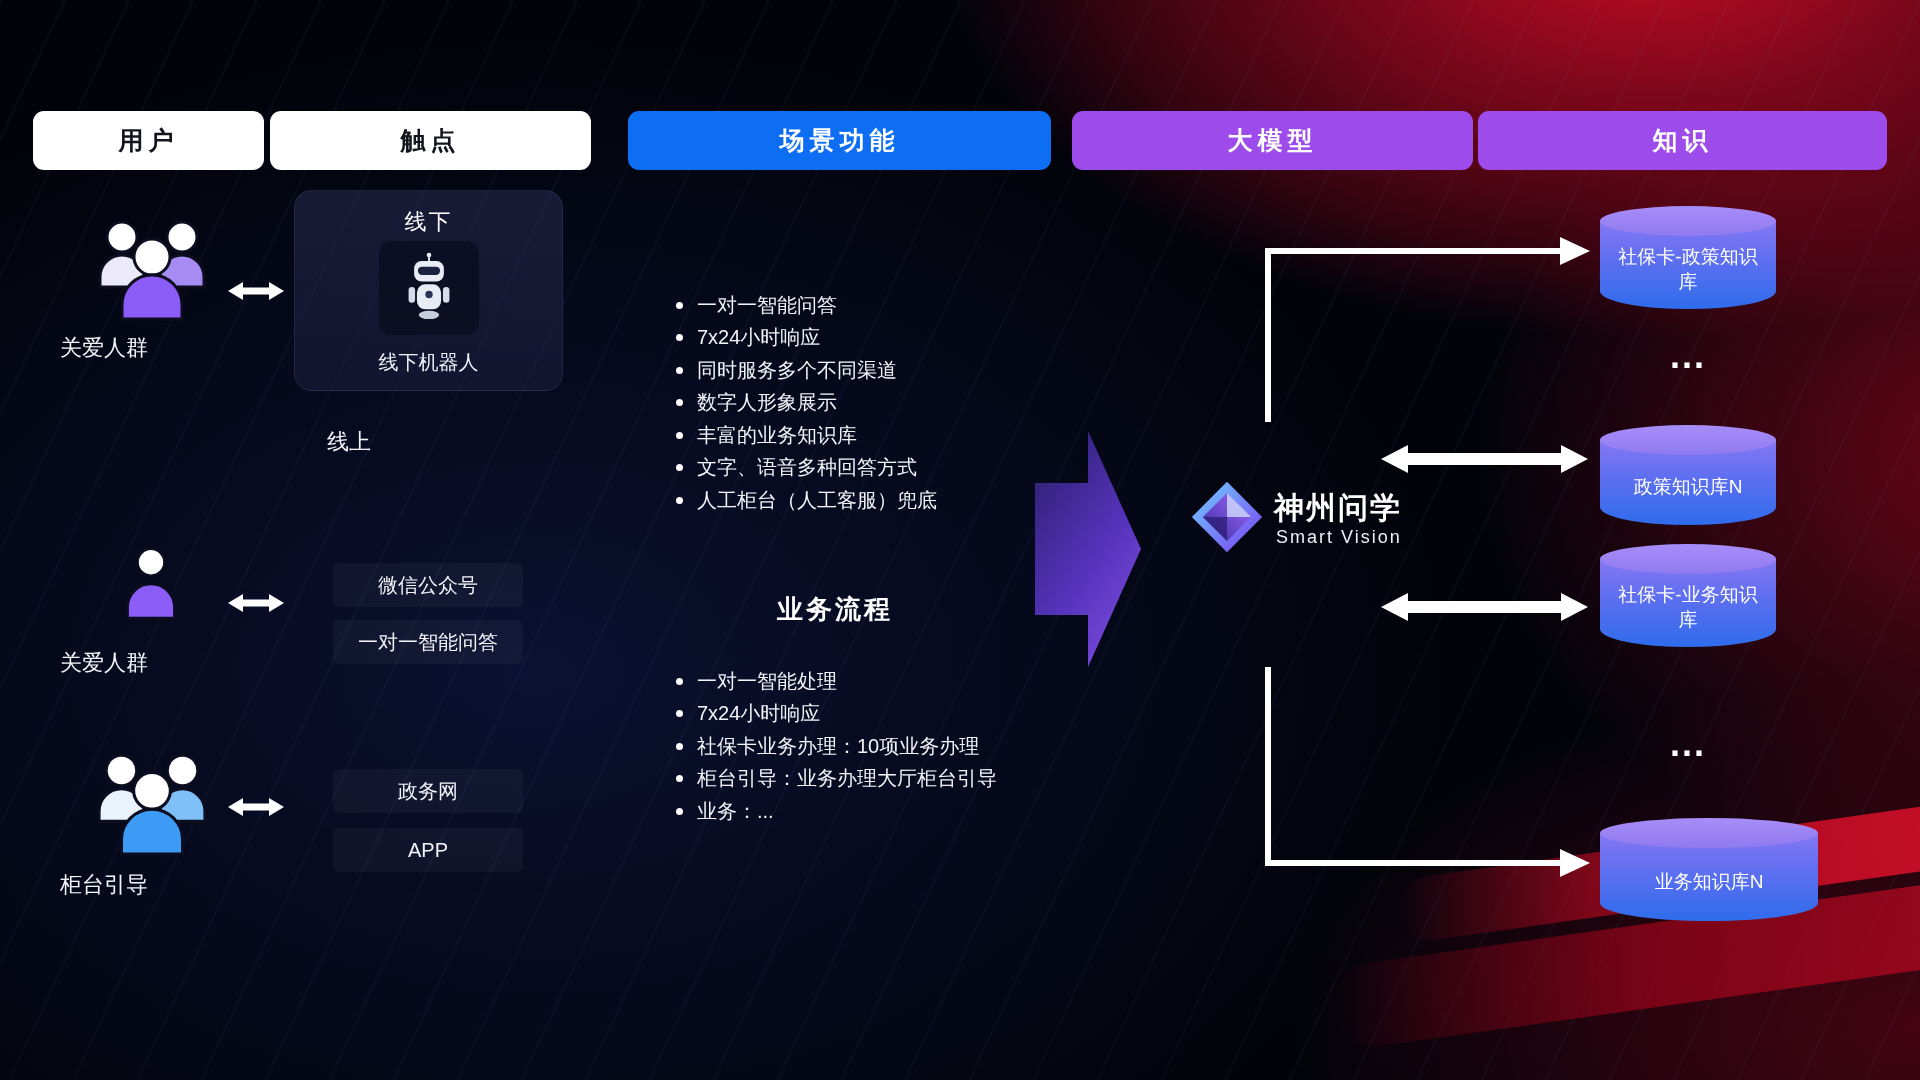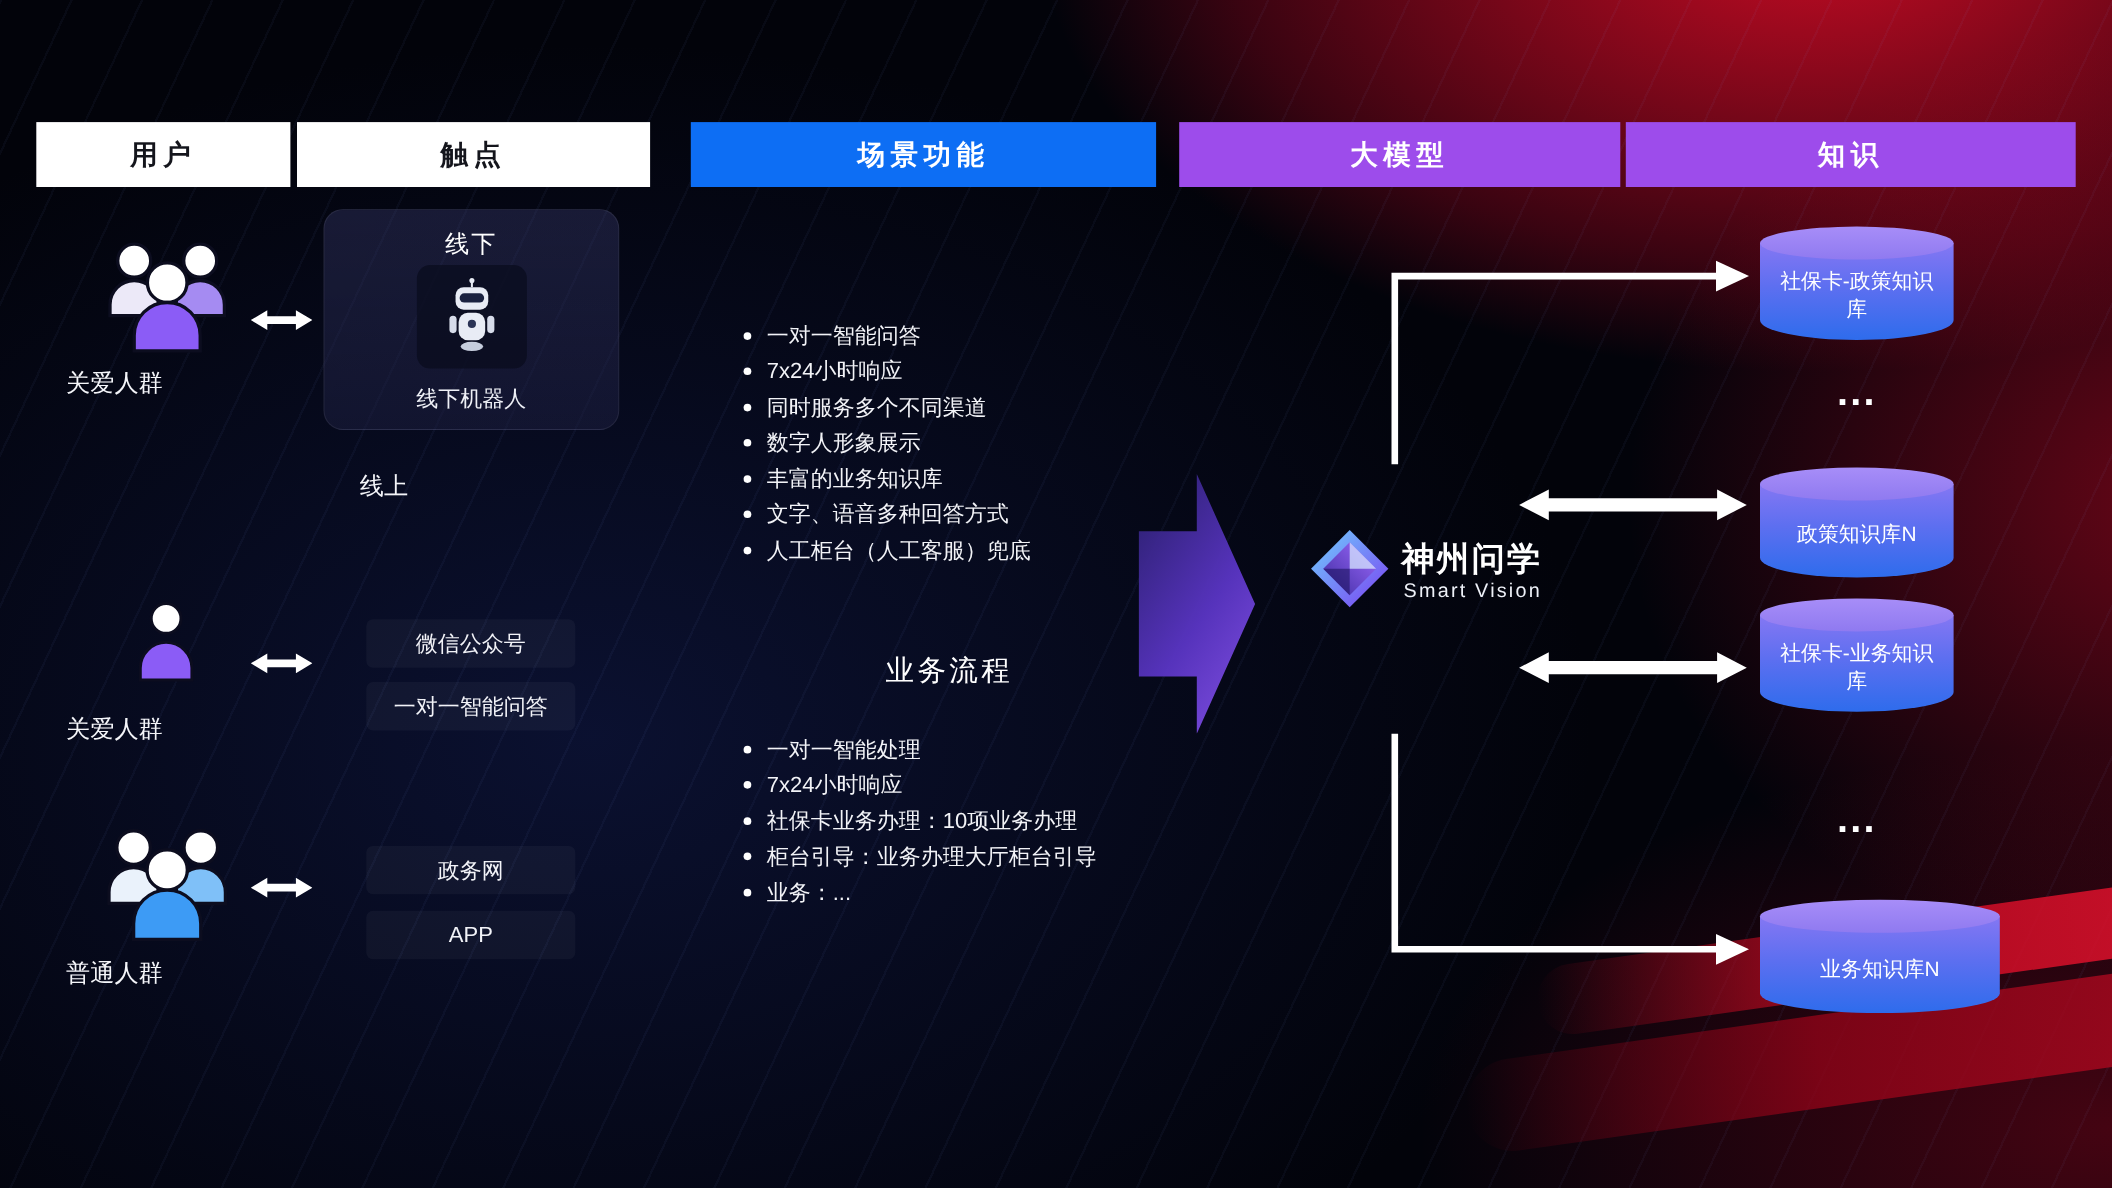--- a/index.html
+++ b/index.html
@@ -20,21 +20,21 @@
   .swoosh { position:absolute; pointer-events:none; }
   .swoosh-1 { left:1395px; top:836px; width:640px; height:64px; border-radius:60px 0 0 60px;
               background:linear-gradient(90deg, rgba(180,10,30,0), #c60a22 45%, #e81430);
               transform:rotate(-8deg); opacity:.85; }
   .swoosh-2 { left:1330px; top:918px; width:720px; height:84px; border-radius:70px 0 0 70px;
               background:linear-gradient(90deg, rgba(120,4,20,0), #8f0418 45%, #b80a22);
               transform:rotate(-8deg); opacity:.8; }
 
   
   .hdr { position:absolute; top:111px; height:59px; display:flex; align-items:center; justify-content:center;
-         font-size:25px; font-weight:bold; letter-spacing:5px; }
+         font-size:25px; font-weight:bold; letter-spacing:5px;border-radius:11px; }
   .hdr-white  { background:#ffffff; color:#14151c; }
   .hdr-blue   { background:var(--header-blue,#0d6ef4); color:#fff; }
   .hdr-purple { background:var(--header-purple,#9d4ceb); color:#fff; }
 
   
   .lbl { position:absolute; color:#f4f5f9; font-size:22px; }
   .sec-title { position:absolute; color:#fff; font-size:26px; letter-spacing:3px; text-align:center; }
 
   
   .tp-card { position:absolute; left:294px; top:190px; width:267px; height:199px; border-radius:18px;
@@ -119,21 +119,21 @@
   </svg>
 
   <svg class="abs" style="left:84px; top:744px;" width="136" height="112" viewBox="0 0 132 110">
     <circle cx="36" cy="26" r="15" fill="#fff" stroke="#0c0d1f" stroke-width="3"></circle>
     <path d="M14 76 v-10 a22 22 0 0 1 44 0 v10 z" fill="#eaf2fb" stroke="#0c0d1f" stroke-width="3"></path>
     <circle cx="96" cy="26" r="15" fill="#fff" stroke="#0c0d1f" stroke-width="3"></circle>
     <path d="M74 76 v-10 a22 22 0 0 1 44 0 v10 z" fill="var(--people-blue-light,#7fc0f8)" stroke="#0c0d1f" stroke-width="3"></path>
     <circle cx="66" cy="46" r="18" fill="#fff" stroke="#0c0d1f" stroke-width="3"></circle>
     <path d="M36 108 v-14 a30 30 0 0 1 60 0 v14 z" fill="var(--people-blue,#3d9bf5)" stroke="#0c0d1f" stroke-width="3"></path>
   </svg>
-  <div class="lbl" style="left:60px; top:870px; width:180px;">普通人群</div>
+  <div class="lbl" style="left:60px; top:870px; width:180px;">柜台引导</div>
 
   <svg class="abs" style="left:228px; top:794px;" width="56" height="26" viewBox="0 0 56 26">
     <polygon points="0,13 15,4 15,9.5 41,9.5 41,4 56,13 41,22 41,16.5 15,16.5 15,22" fill="#fff"></polygon>
   </svg>
 
   <div class="tp-card">
     <div class="tp-card-title">线下</div>
     <div class="robot-pad">
       <svg width="52" height="72" viewBox="0 0 56 76">
         <line x1="28" y1="2" x2="28" y2="9" stroke="#e8ecf5" stroke-width="2"></line>
@@ -160,21 +160,21 @@
   <ul class="bullets" style="top:289px;">
     <li>一对一智能问答</li>
     <li>7x24小时响应</li>
     <li>同时服务多个不同渠道</li>
     <li>数字人形象展示</li>
     <li>丰富的业务知识库</li>
     <li>文字、语音多种回答方式</li>
     <li>人工柜台（人工客服）兜底</li>
   </ul>
 
-  <div class="sec-title" style="left:728px; top:592px; width:270px;">业务流程</div>
+  <div class="sec-title" style="left:700px; top:592px; width:270px;font-weight:bold;">业务流程</div>
   <ul class="bullets" style="top:665px;">
     <li>一对一智能处理</li>
     <li>7x24小时响应</li>
     <li>社保卡业务办理：10项业务办理</li>
     <li>柜台引导：业务办理大厅柜台引导</li>
     <li>业务：...</li>
   </ul>
 
   <div class="big-arrow"></div>
 

